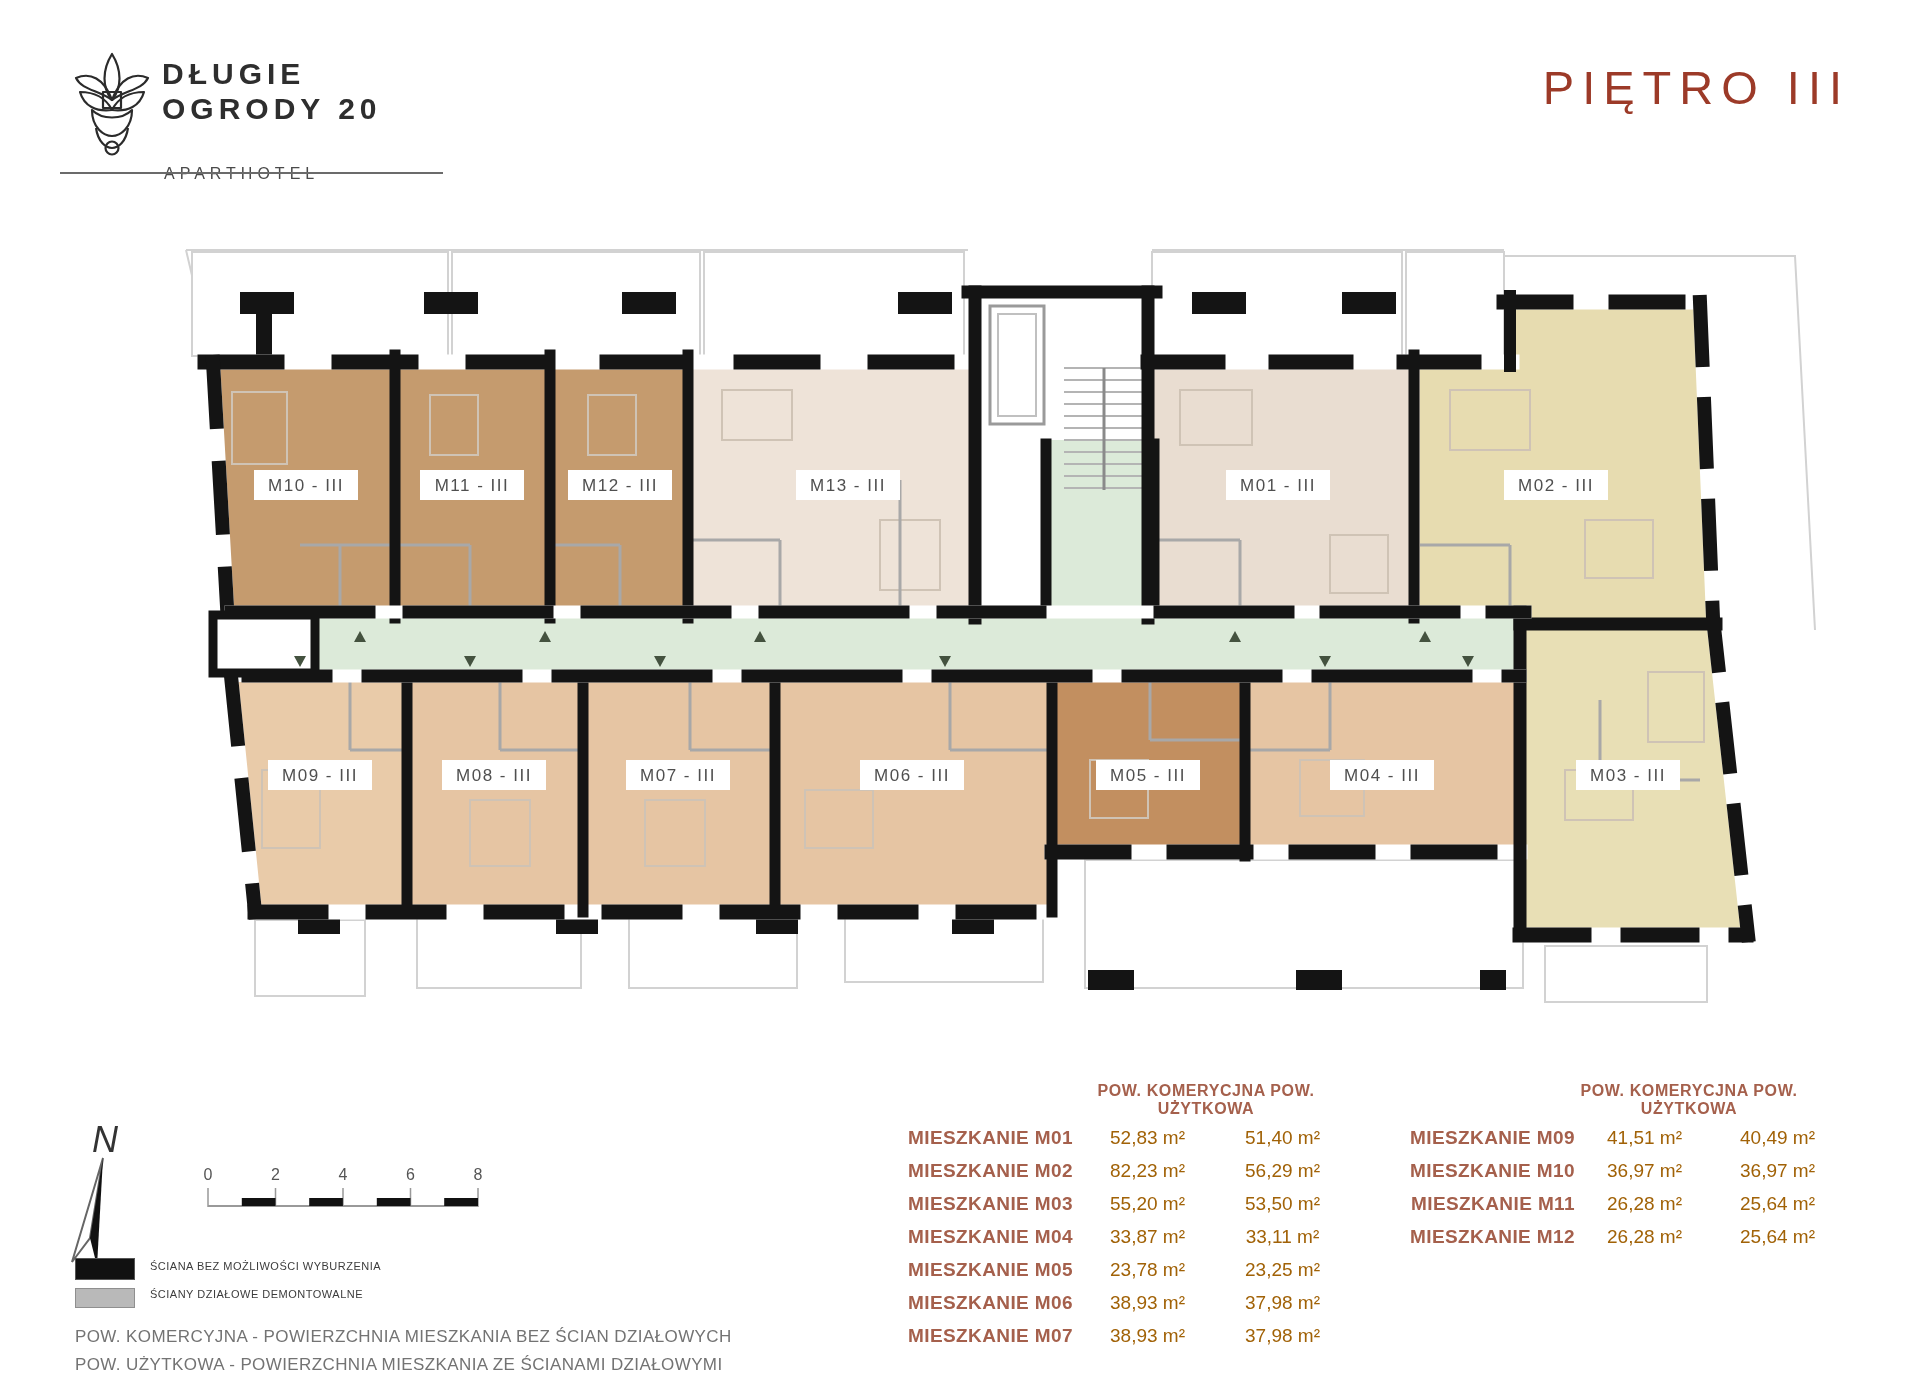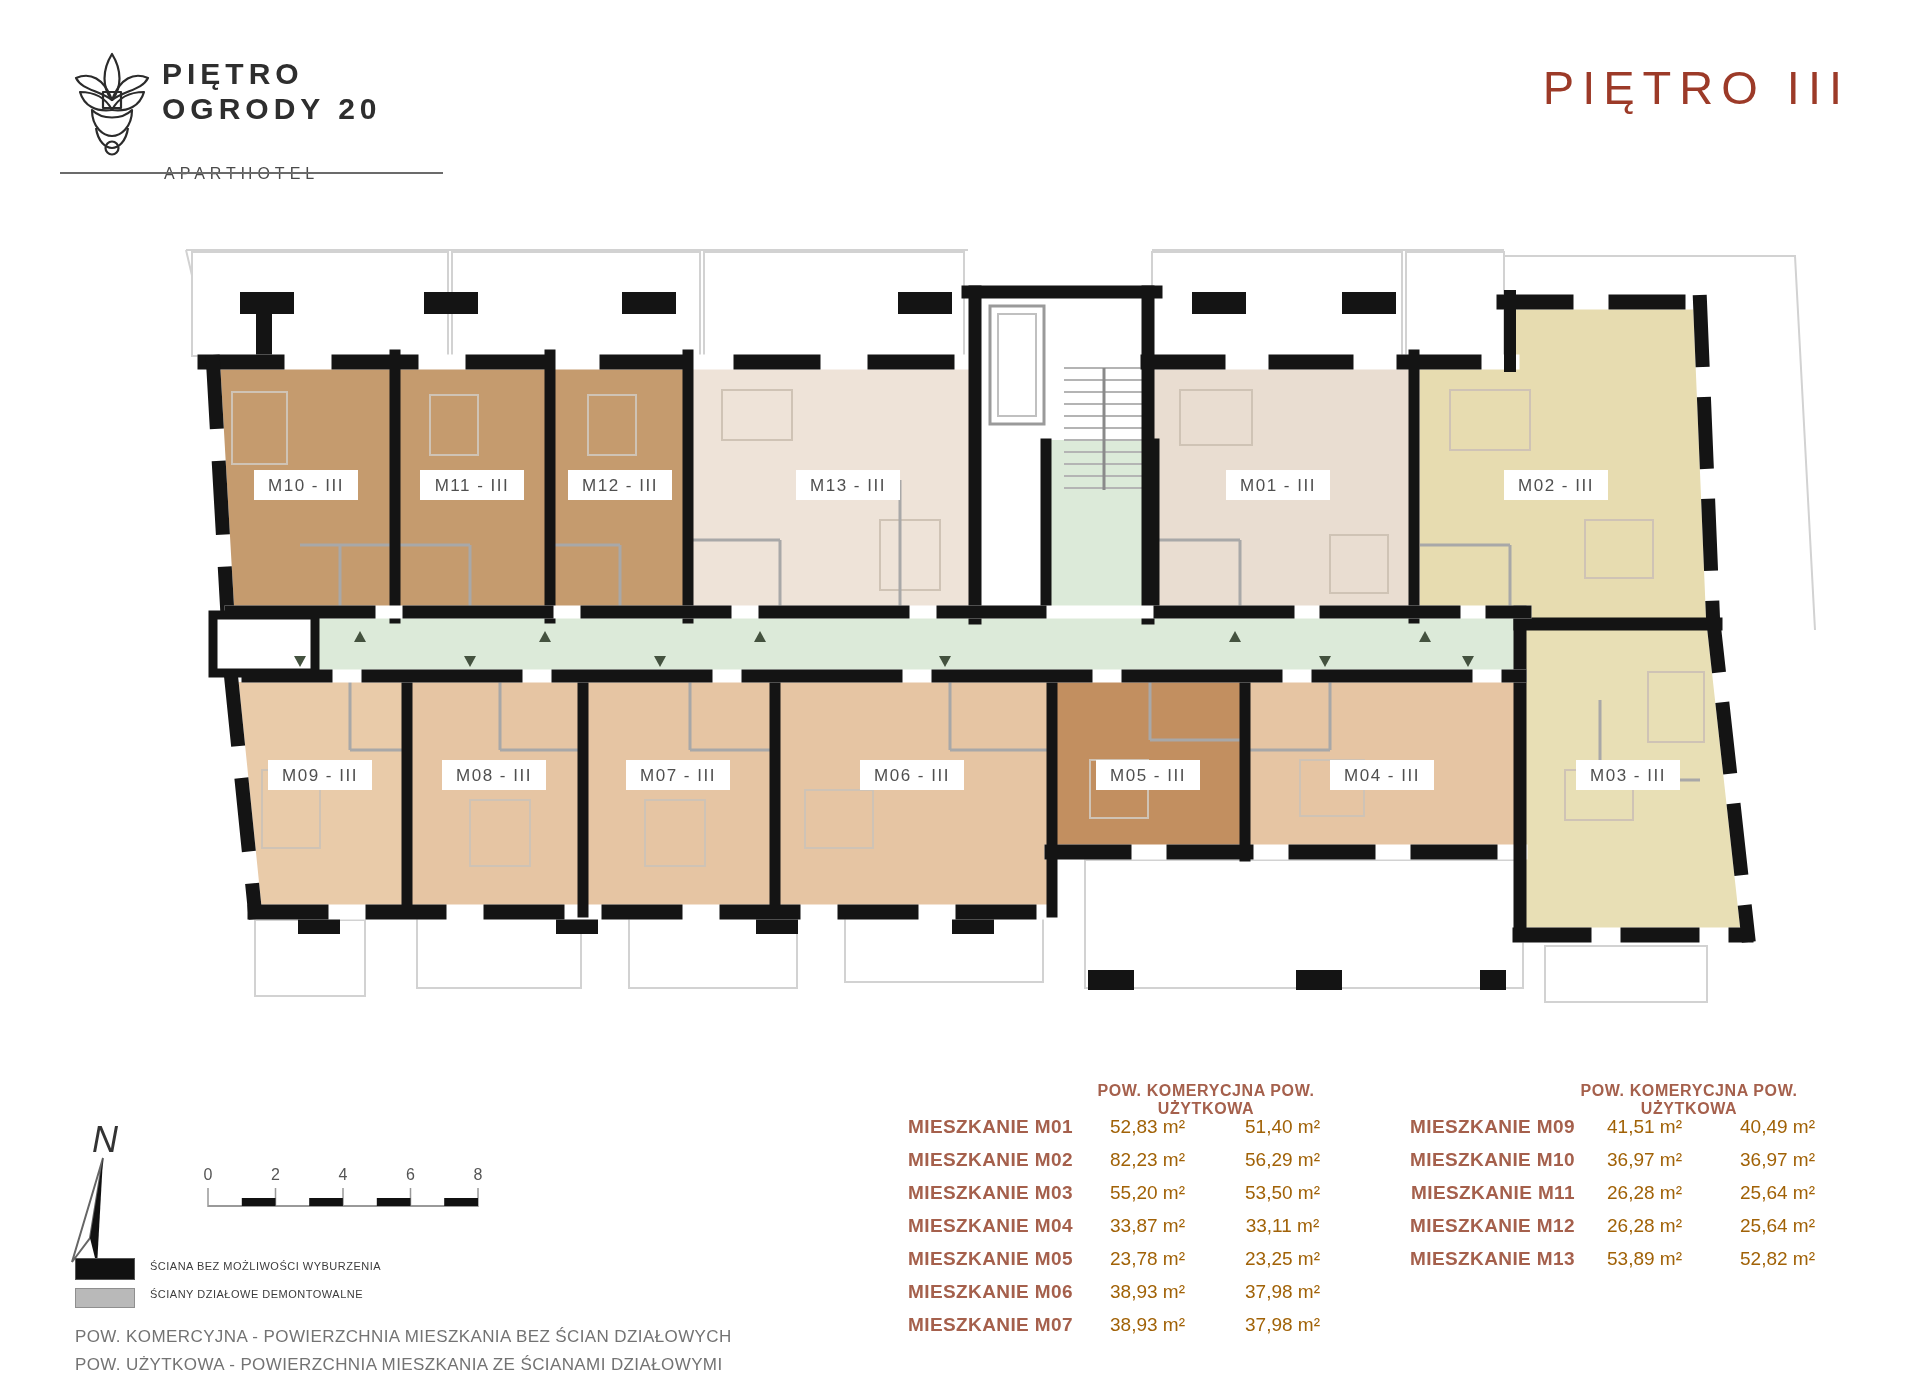--- a/index.html
+++ b/index.html
@@ -7,21 +7,21 @@
           font-family:"Liberation Sans",sans-serif;color:#333;}
   .abs{position:absolute;}
   
   .brand-line1,.brand-line2{font-size:30px;font-weight:600;letter-spacing:5px;color:#2e2e2e;}
   .brand-line3{font-size:16px;font-weight:400;letter-spacing:5px;color:#4a4a4a;}
   .brand-rule{height:2px;background:#6b6b6b;}
   
   .floor-title{font-size:47px;font-weight:500;letter-spacing:8px;color:#9c3a28;text-align:right;}
   
   .tbl-header{font-size:16px;font-weight:600;letter-spacing:.6px;color:#a5604c;text-align:center;}
-  .trow{display:flex;align-items:flex-start;height:33px;}
+  .trow{display:flex;align-items:flex-end;height:33px;}
   .cell-label{width:178px;text-align:right;font-size:19px;font-weight:600;letter-spacing:.4px;color:#a5604c;}
   .cell-v1,.cell-v2{width:125px;text-align:center;font-size:19px;color:#a16207;}
   .lt .cell-v1{margin-left:12px;} .lt .cell-v2{margin-left:10px;}
   .rt .cell-v1{margin-left:12px;width:115px;} .rt .cell-v2{margin-left:18px;width:115px;}
   
   .legend-label{font-size:11px;letter-spacing:.5px;color:#3c3c3c;text-align:right;}
   .legend-def{font-size:17px;letter-spacing:.4px;color:#737373;}
   .swatch{border:1px solid #555;}
   svg text{font-family:"Liberation Sans",sans-serif;}
 </style>
@@ -36,21 +36,21 @@
       <path d="M42 52 C28 42 12 42 6 30 C20 24 34 30 42 52 Z"></path>
       <path d="M42 52 C56 42 72 42 78 30 C64 24 50 30 42 52 Z"></path>
       <path d="M10 44 C14 58 26 64 42 62 C36 50 24 44 10 44 Z"></path>
       <path d="M74 44 C70 58 58 64 42 62 C48 50 60 44 74 44 Z"></path>
       <rect x="33" y="44" width="18" height="16"></rect>
       <path d="M22 62 C22 80 34 88 42 88 C50 88 62 80 62 62 C52 72 32 72 22 62 Z"></path>
       <path d="M26 80 C28 94 36 100 42 100 C48 100 56 94 58 80"></path>
       <circle cx="42" cy="100" r="6.5"></circle>
     </g>
   </svg>
-  <div class="abs brand-line1" style="left:162px;top:57px;">PIĘTRO</div>
+  <div class="abs brand-line1" style="left:162px;top:57px;">DŁUGIE</div>
   <div class="abs brand-line2" style="left:162px;top:92px;">OGRODY 20</div>
   <div class="abs brand-line3" style="left:164px;top:129px;margin-top:36px;">APARTHOTEL</div>
   <div class="abs brand-rule" style="left:60px;top:172px;width:383px;"></div>
 
   <div class="abs floor-title" style="left:1498px;top:60px;width:352px;">PIĘTRO  III</div>
 
   <svg class="abs" style="left:0;top:0;" width="1920" height="1382" viewBox="0 0 1920 1382">
 
     <g stroke="#d2d2d2" stroke-width="2" fill="none">
       <path d="M186 250 H968"></path>
@@ -366,20 +366,15 @@
       <div class="trow">
         <span class="cell-label">MIESZKANIE M11</span>
         <span class="cell-v1">26,28 m²</span>
         <span class="cell-v2">25,64 m²</span>
       </div>
       <div class="trow">
         <span class="cell-label">MIESZKANIE M12</span>
         <span class="cell-v1">26,28 m²</span>
         <span class="cell-v2">25,64 m²</span>
       </div>
-      <div class="trow">
-        <span class="cell-label">MIESZKANIE M13</span>
-        <span class="cell-v1">53,89 m²</span>
-        <span class="cell-v2">52,82 m²</span>
-      </div>
     </div>
 
 </div>
 
 </body></html>

